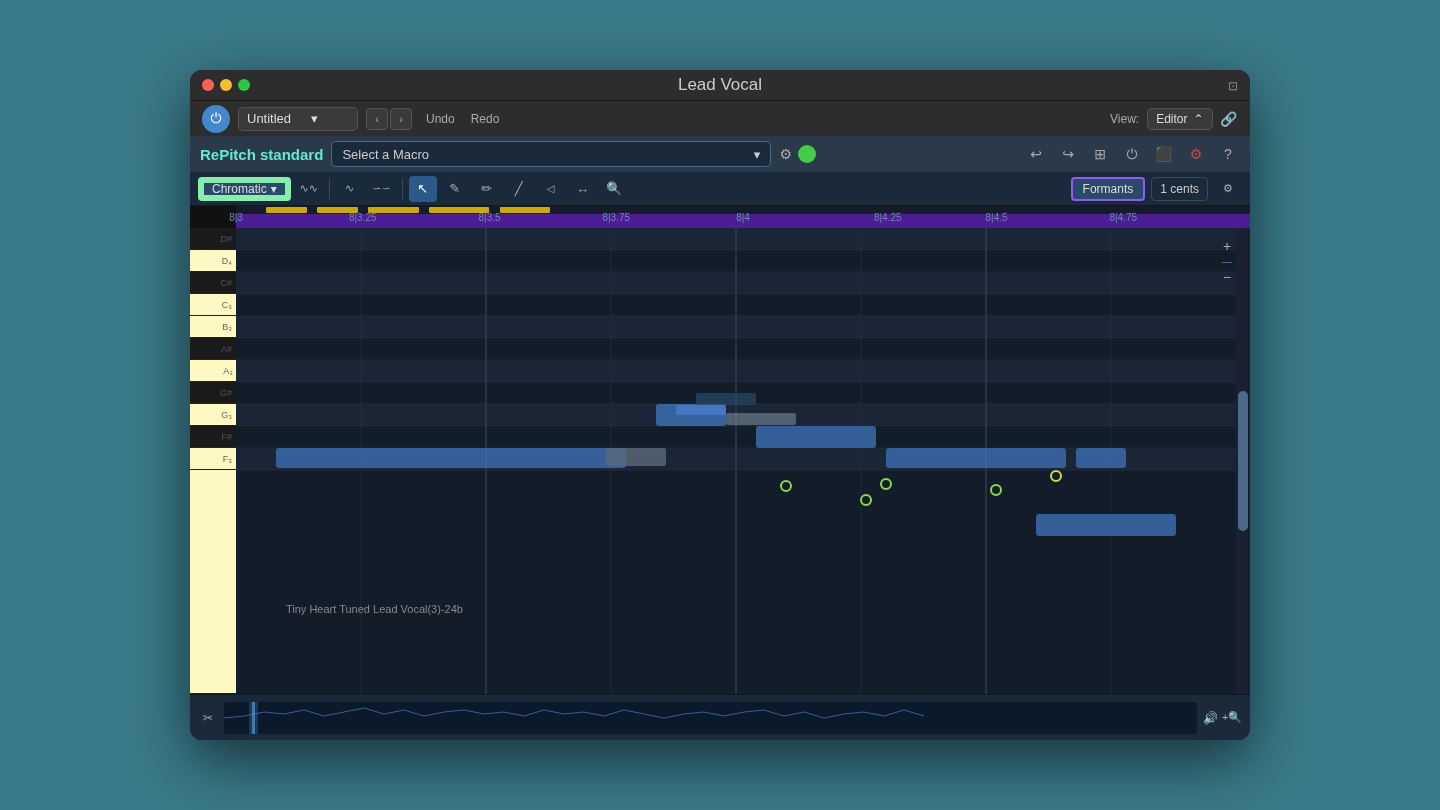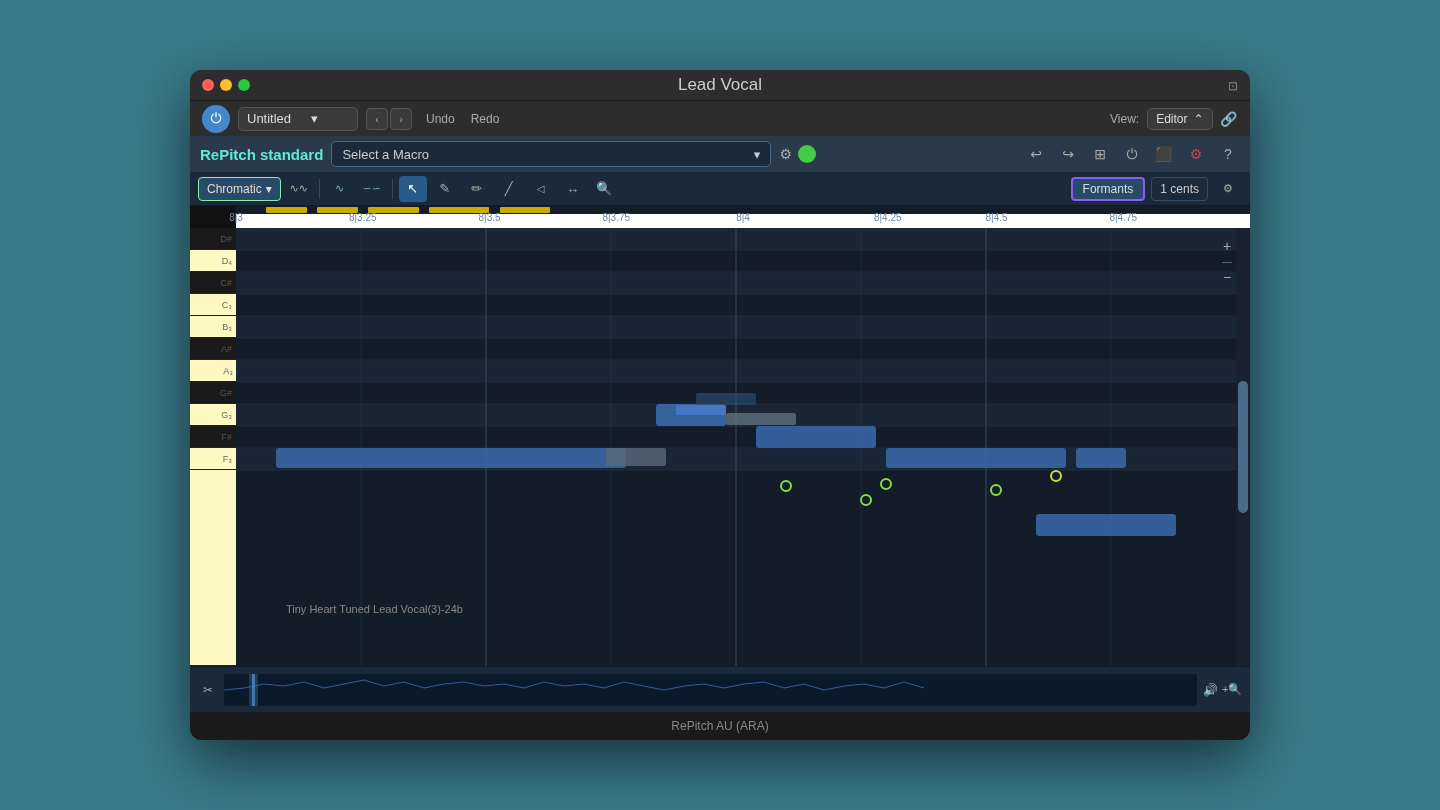--- a/index.html
+++ b/index.html
@@ -226,21 +226,21 @@
       height: 34px;
       display: flex;
       align-items: center;
       padding: 0 8px;
       gap: 4px;
       flex-shrink: 0;
       border-bottom: 1px solid #0a1a2a;
     }
     .scale-dropdown {
       background: #2a4a6a;
-      border: 1px solid #86efac;
+      border: 6px solid #86efac;
       border-radius: 4px;
       color: #ddd;
       font-size: 12px;
       padding: 2px 8px;
       height: 24px;
       display: flex;
       align-items: center;
       gap: 4px;
       cursor: pointer;
     }
@@ -531,21 +531,21 @@
       <div class="formants-btn">Formants</div>
       <div class="cents-display">1 cents</div>
       <div class="tool-btn" style="font-size:11px;">⚙</div>
     </div>
   </div>
 
   <div class="piano-roll">
 
     <div style="display:flex; flex-shrink:0; background:#141c28; height:22px; position:relative;">
       <div style="width:46px; flex-shrink:0; background:#111;"></div>
-      <div class="timeline-markers" style="position:relative; flex:1; height:22px; background:#ffffff;">
+      <div class="timeline-markers" style="position:relative; flex:1; height:22px; background:#4c1d95;">
 
         <div style="position:absolute; top:0; left:0; right:0; height:8px; background:#141c28; overflow:hidden;">
           <div class="clip-marker" style="left:3%; width:4%;"></div>
           <div class="clip-marker" style="left:8%; width:4%;"></div>
           <div class="clip-marker" style="left:13%; width:5%;"></div>
           <div class="clip-marker" style="left:19%; width:6%;"></div>
           <div class="clip-marker" style="left:26%; width:5%;"></div>
         </div>
         <span class="timeline-marker" style="left:0%;">8|3</span>
         <span class="timeline-marker" style="left:12.5%;">8|3.25</span>
@@ -696,16 +696,13 @@
           <rect x="25" y="0" width="9" height="32" fill="#4488bb" opacity="0.3"></rect>
         </svg>
       </div>
       <div class="zoom-controls">
         <span style="color:#aaa;font-size:12px;">🔊</span>
         <span style="color:#aaa;font-size:11px;">+🔍</span>
       </div>
     </div>
   </div>
 
-  <div class="bottom-bar">
-    <span class="bottom-label">RePitch AU (ARA)</span>
-  </div>
 </div>
 
 </body></html>

